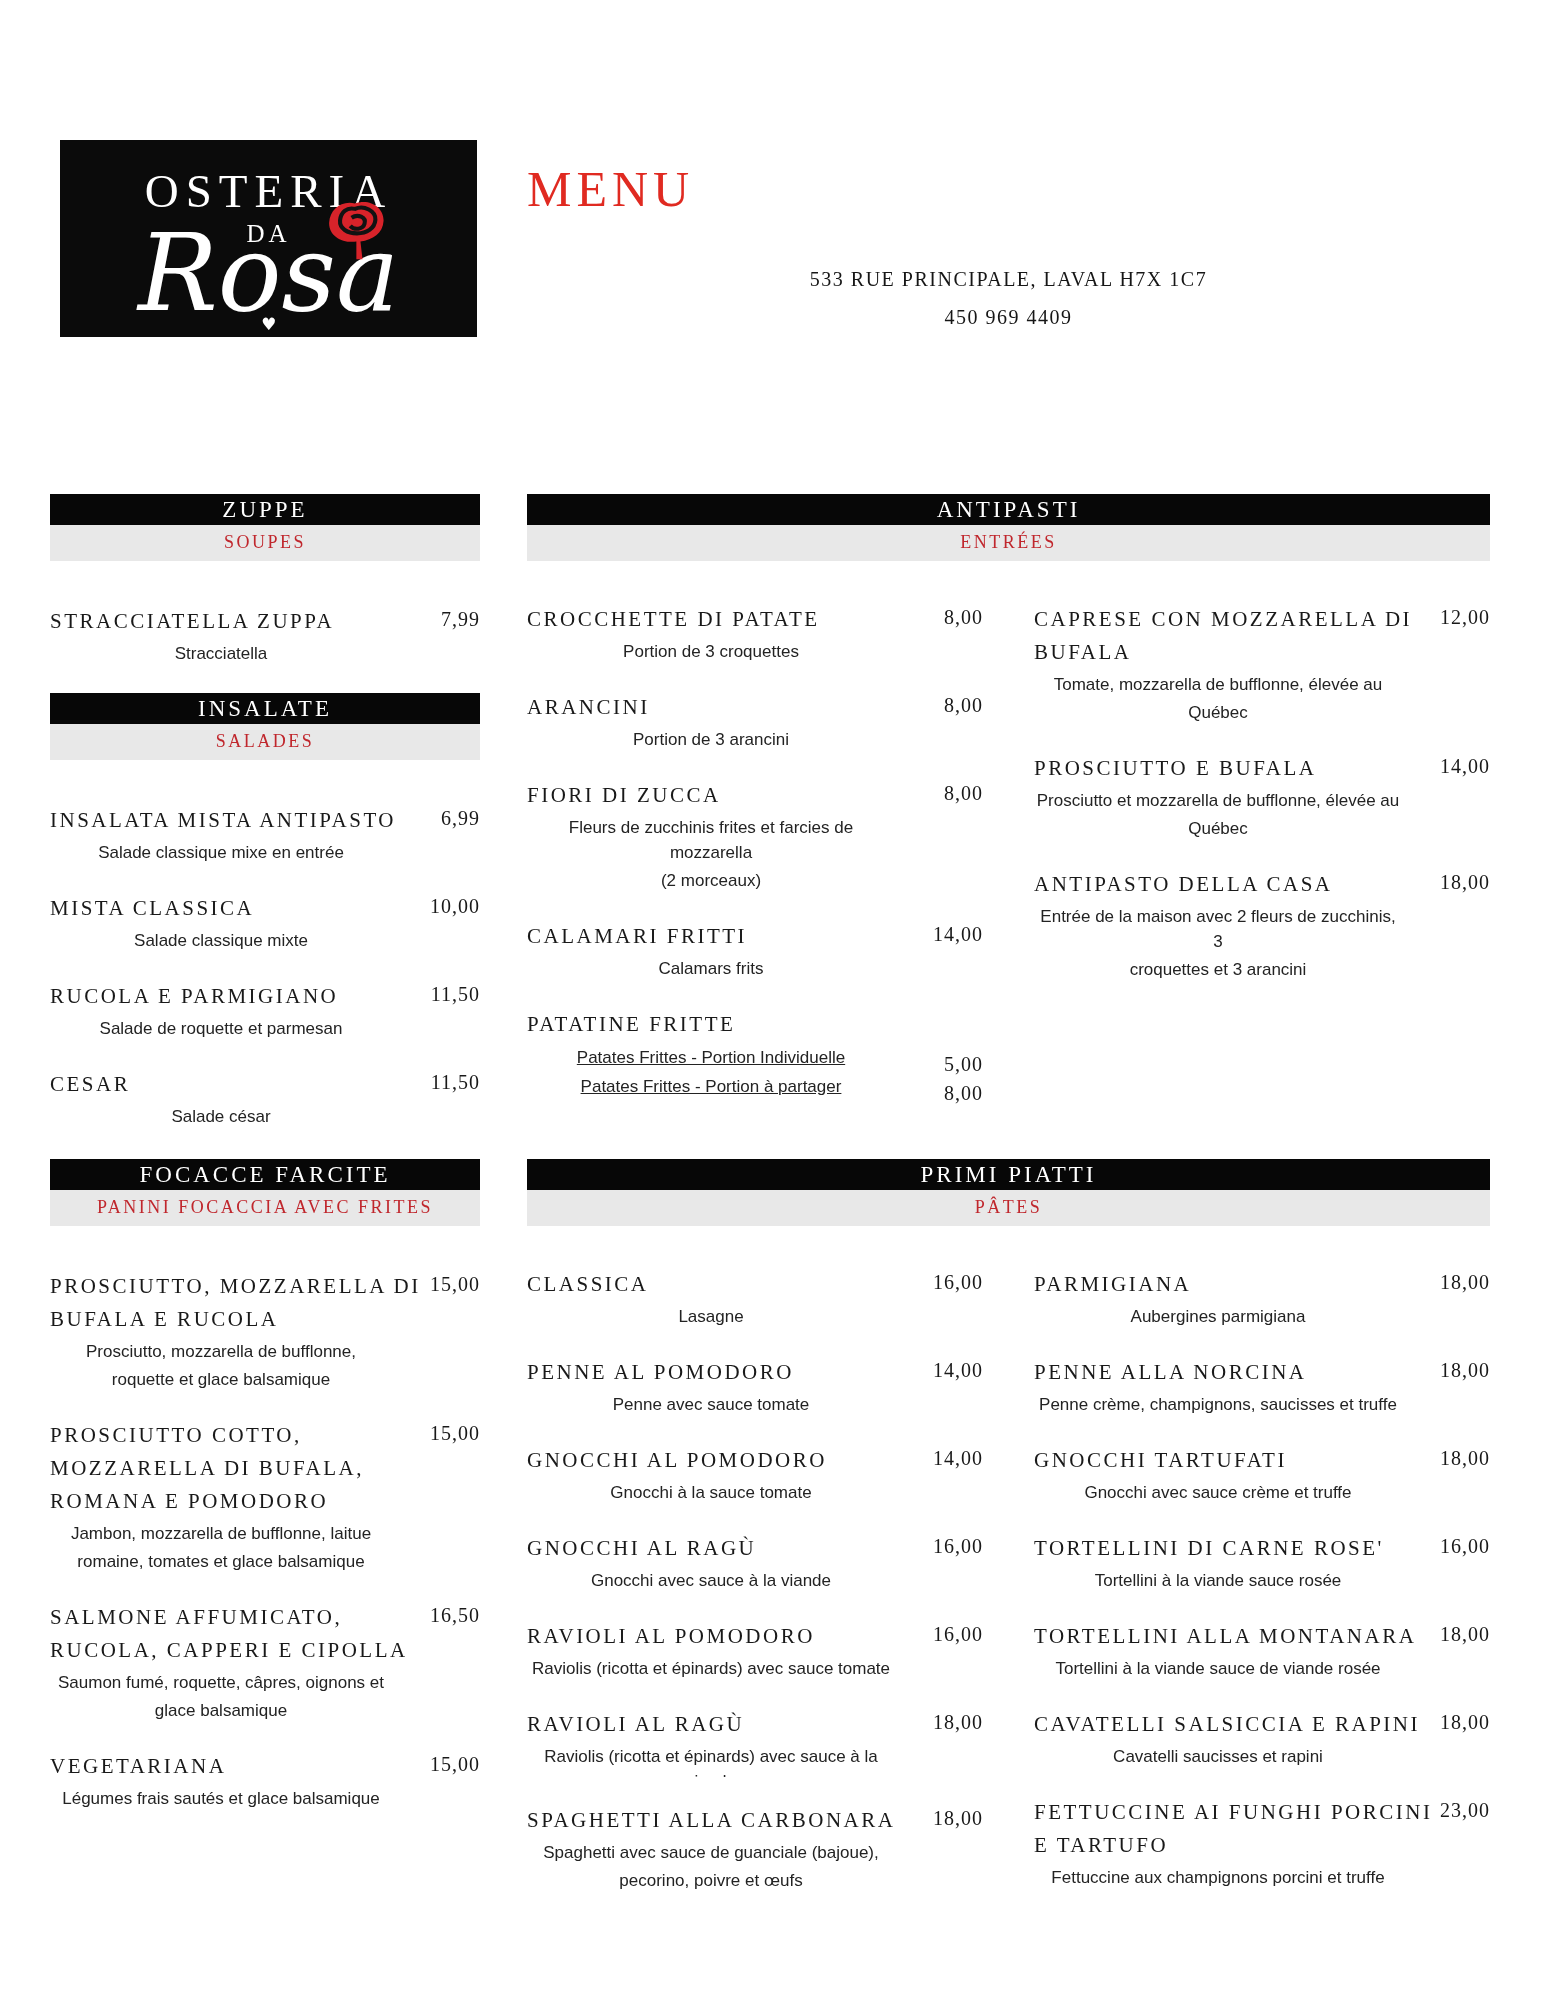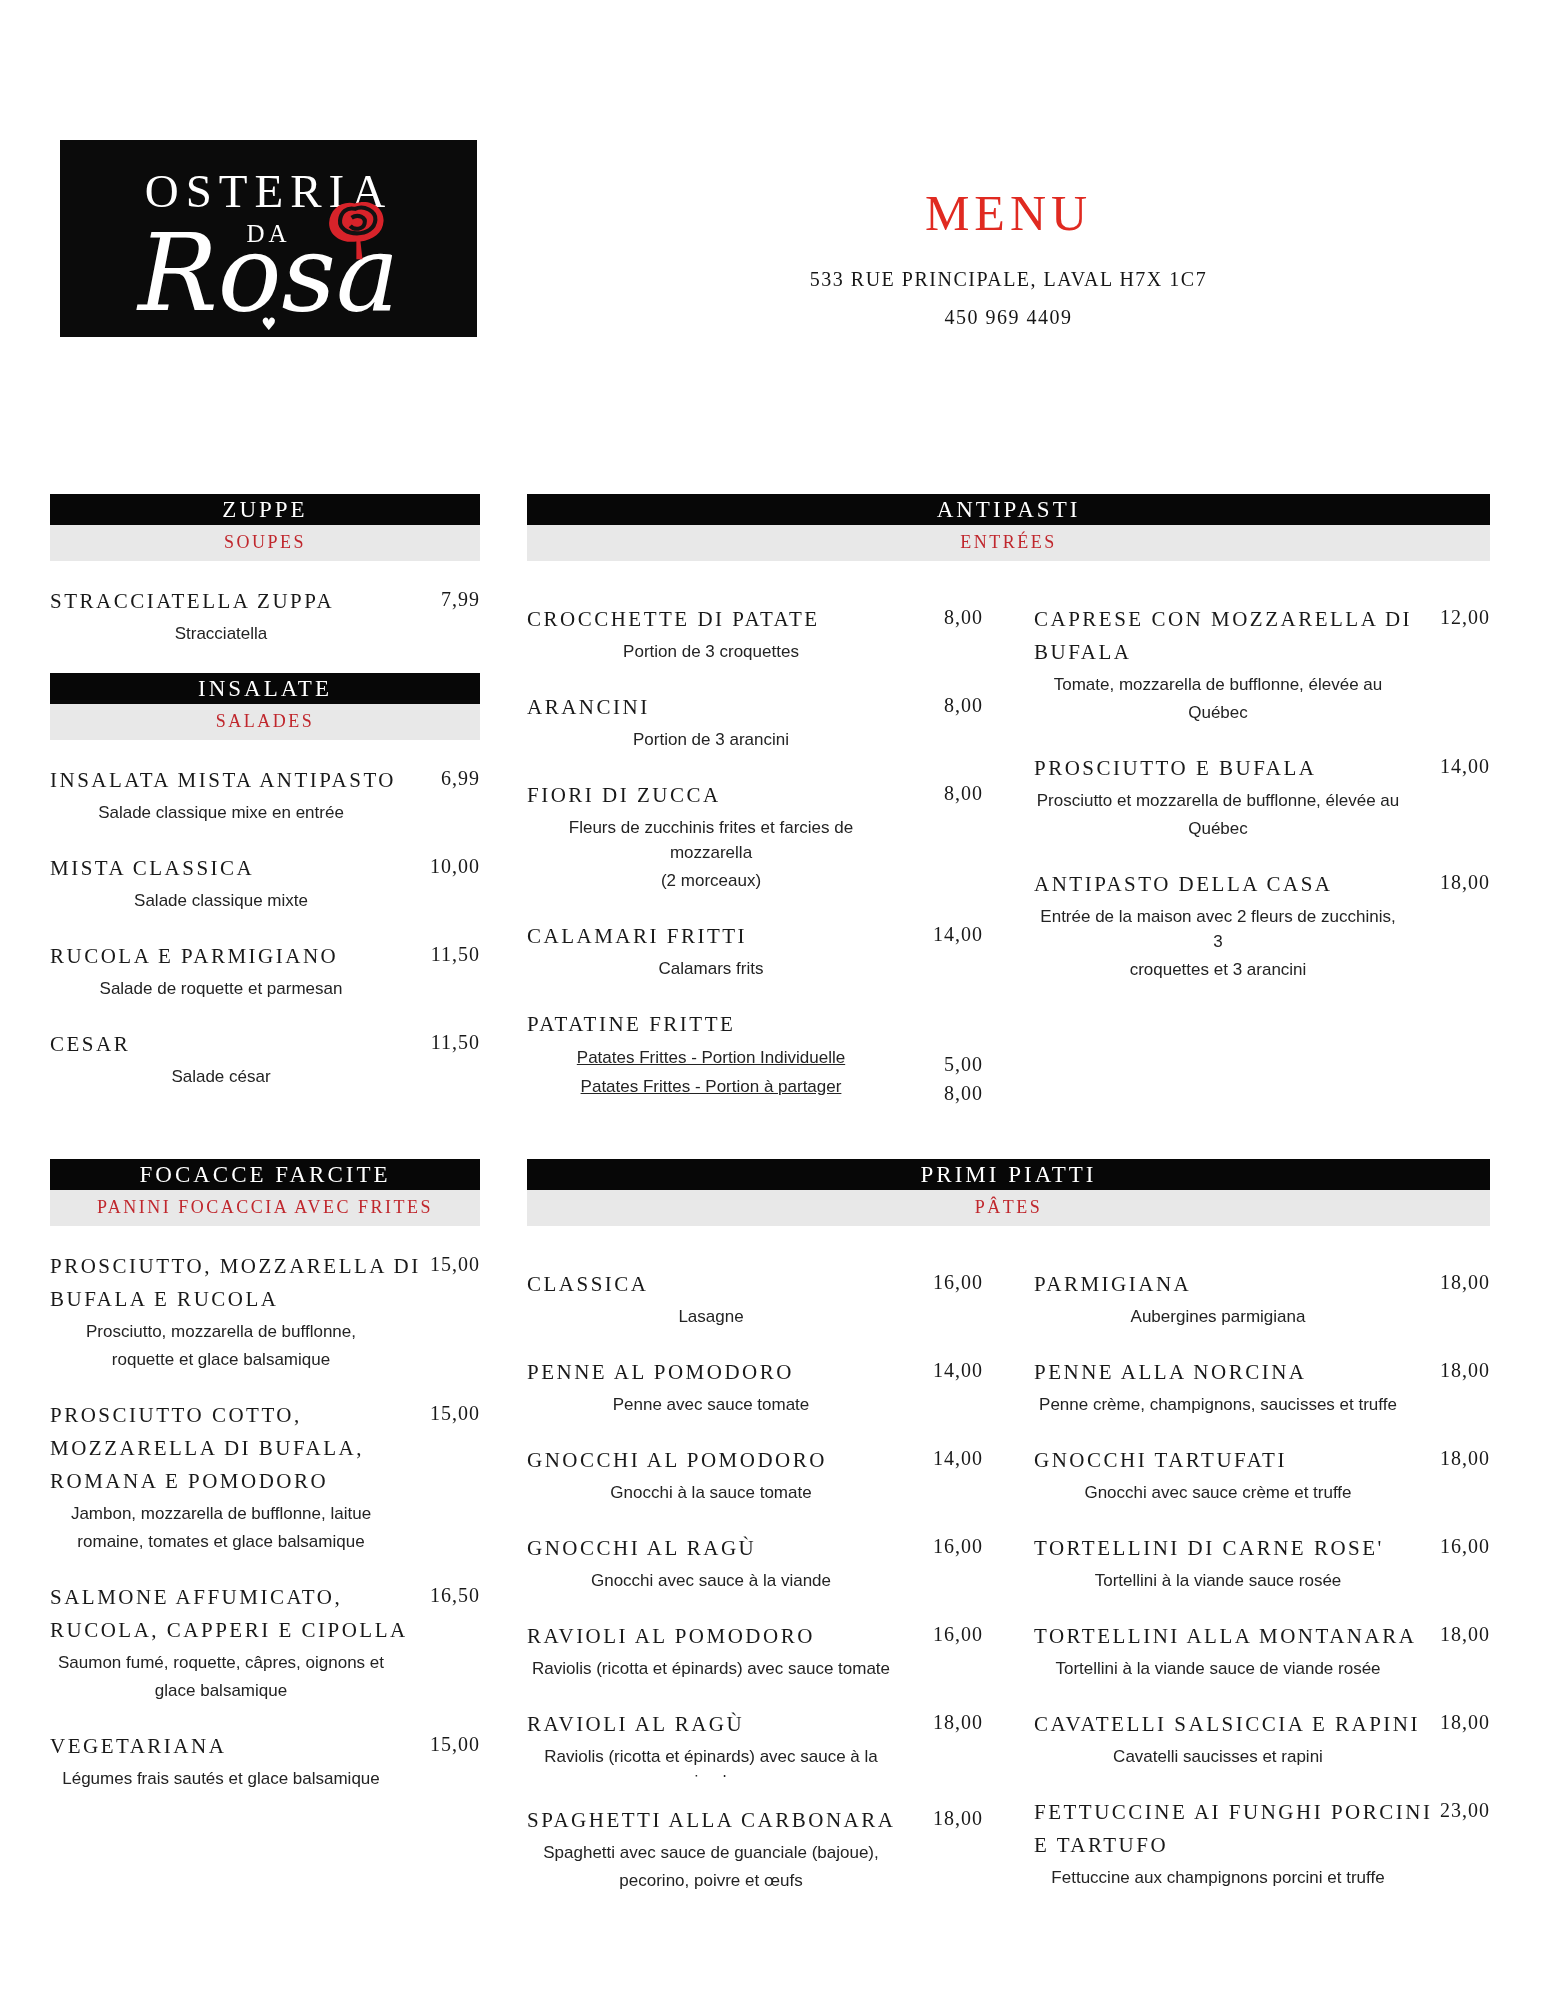--- a/index.html
+++ b/index.html
@@ -12,40 +12,40 @@
   .logo-osteria{margin-top:24px;font-size:47px;letter-spacing:7px;}
   .logo-da{margin-top:2px;font-size:25px;letter-spacing:4px;}
   .logo-rose{position:absolute;right:88px;top:58px;width:68px;height:68px;display:block;}
   .logo-rose svg{width:100%;height:100%;}
   .logo-rosa{margin-top:-30px;font-size:106px;font-style:italic;
              font-family:"DejaVu Serif",serif;line-height:1.05;}
   .logo-heart{position:absolute;left:50%;bottom:3px;transform:translateX(-50%);
               color:#fff;font-size:17px;font-family:"DejaVu Sans",sans-serif;}
 
   
-  .menu-title{position:absolute;left:527px;top:160px;width:963px;text-align:center;
-              color:var(--menu-red,#e02a21);font-size:50px;letter-spacing:5px;margin-top:24px;}
+  .menu-title{position:absolute;left:527px;top:160px;width:963px;
+              color:var(--menu-red,#e02a21);font-size:50px;letter-spacing:5px;}
   .addr{position:absolute;left:527px;top:260px;width:963px;text-align:center;
         font-size:20px;letter-spacing:1.5px;color:#161616;}
   .addr-line{line-height:38px;}
 
   
   .secbar{width:100%;}
   .bar-title{background:var(--bar-black,#070707);color:#fff;height:31px;line-height:31px;
              text-align:center;font-size:23px;letter-spacing:3px;}
   .bar-sub{background:var(--bar-gray,#e8e8e8);color:var(--subtitle-red,#c0272d);height:36px;
            line-height:34px;text-align:center;font-size:18px;letter-spacing:2.5px;}
   .secbar.mid{margin-top:20px;}
 
   
   .abs-zuppe{position:absolute;left:50px;top:494px;width:430px;}
   .abs-antipasti{position:absolute;left:527px;top:494px;width:963px;}
   .abs-focacce{position:absolute;left:50px;top:1159px;width:430px;}
   .abs-primi{position:absolute;left:527px;top:1159px;width:963px;}
-  .items{margin-top:24px;}
+  .items{margin-top:44px;}
   .two-col{margin-top:42px;display:flex;justify-content:space-between;}
   .subcol{width:456px;margin-top:0;}
 
   
   .item{position:relative;margin-bottom:27px;}
   .iname{padding-right:88px;}
   .nline{font-size:21px;letter-spacing:2.5px;line-height:33px;white-space:nowrap;color:#191919;}
   .iprice{position:absolute;right:0;top:3px;font-size:20px;letter-spacing:1px;color:#191919;}
   .idesc-row{position:relative;margin-top:3px;line-height:25px;padding-right:88px;
              font-family:"Liberation Sans","DejaVu Sans",sans-serif;font-size:17px;color:#232323;text-align:center;}

